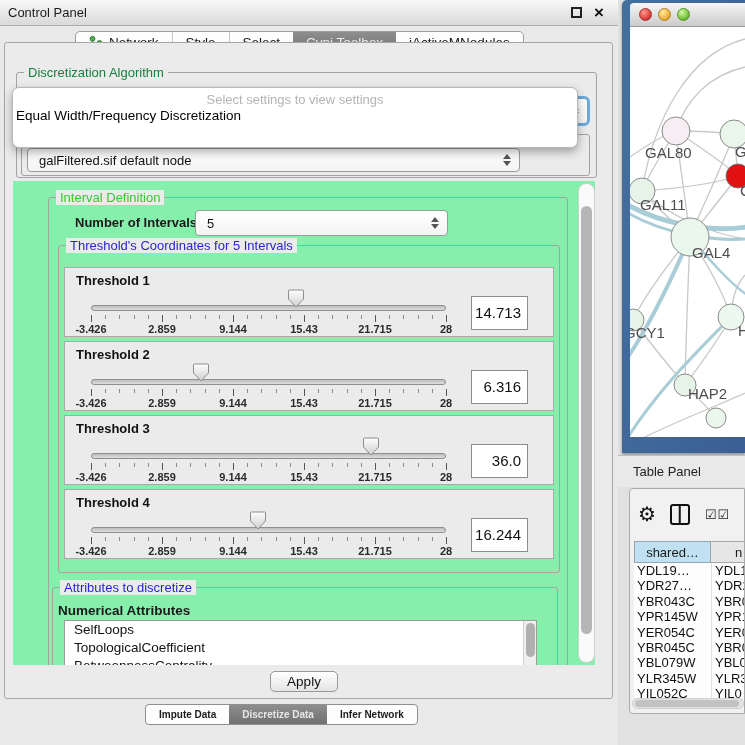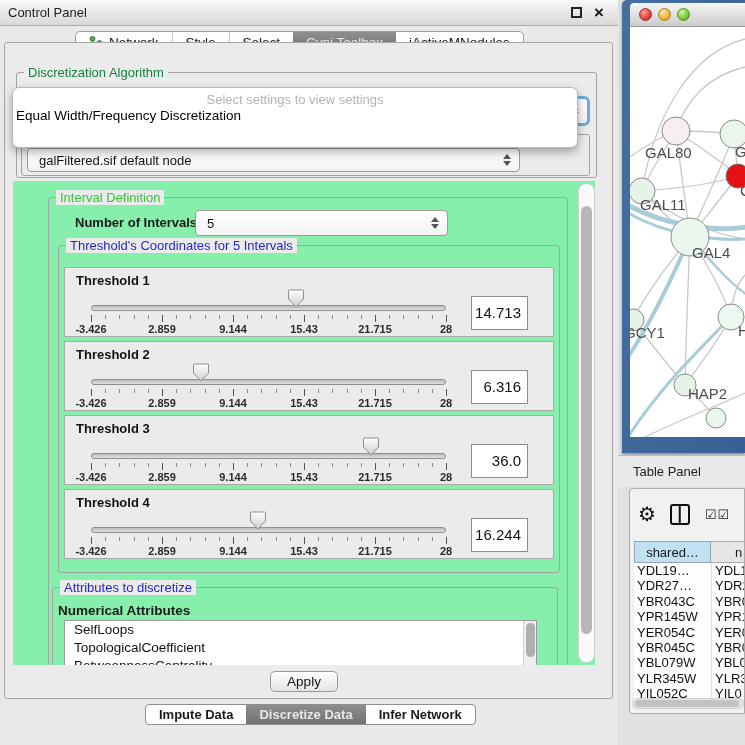--- a/index.html
+++ b/index.html
@@ -78,21 +78,21 @@
   #attr-list .item { padding:1px 0 1px 9px; line-height:16px; color:#111; }
   #attr-vscroll { position:absolute; right:0; top:0; width:13px; height:100%; background:#efefef; border-left:1px solid #cfcfcf; }
   #attr-vscroll .vthumb { position:absolute; left:1.5px; top:2px; width:9px; height:34px; background:#b0b0b0; border-radius:5px; }
 
   #apply-btn { position:absolute; left:270px; top:671px; width:68px; height:21px;
     background:linear-gradient(#ffffff,#e4e4e4); border:1px solid #989898; border-radius:5px;
     font-size:13.5px; font-family:"Liberation Sans",sans-serif; color:#111; }
 
   
   #bottom-tabs { position:absolute; left:145px; top:704px; height:21px; display:inline-flex;
-    background:#fdfdfd; border:1px solid #8f8f8f; border-radius:4px; overflow:hidden; font-size:13px; font-weight:bold; }
+    background:#fdfdfd; border:1px solid #8f8f8f; border-radius:4px; overflow:hidden; font-size:10px; font-weight:bold; }
   .btab { display:flex; align-items:center; padding:0 13px; border-left:1px solid #bdbdbd; color:#1a1a1a; }
   .btab:first-child { border-left:none; }
   .btab.selected { background:linear-gradient(#8e8e8e,#717171); color:#e8e8e8; border-left:none; }
   .btab.selected + .btab { border-left:none; }
 
   
   #right-bg { position:absolute; left:618px; top:0; width:127px; height:745px; background:#e1e1e1; }
   #net-frame { position:absolute; left:622px; top:0; width:123px; height:453px;
     background:linear-gradient(100deg,#44709f,#3a5f96); border-radius:5px 0 0 0; box-shadow:0 2px 3px rgba(0,0,0,.35); }
   #net-titlebar { position:absolute; left:630px; top:3px; width:115px; height:24px;

